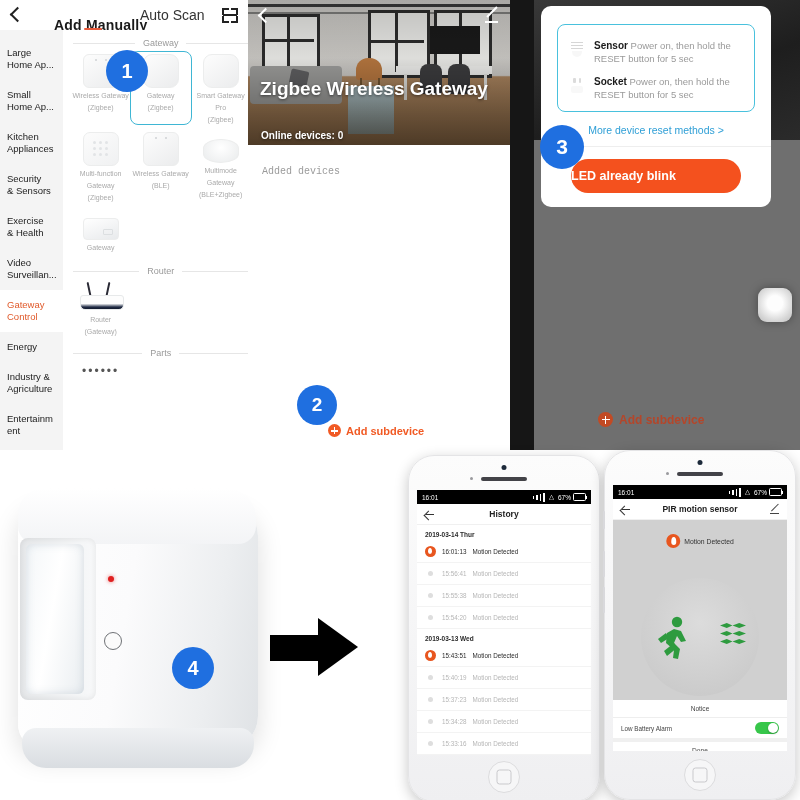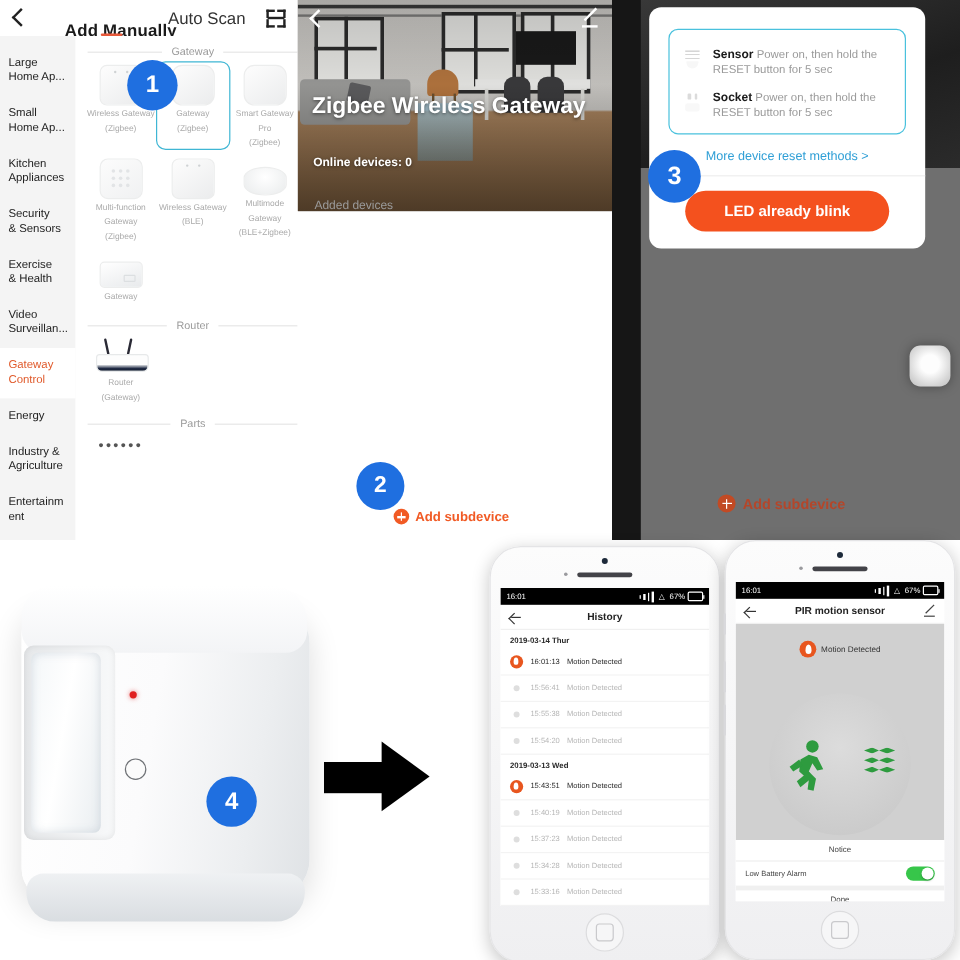--- a/index.html
+++ b/index.html
@@ -57,21 +57,21 @@
 
   
   .badge{position:absolute;border-radius:50%;background:#1f6fe0;color:#fff;display:flex;align-items:center;justify-content:center;font-weight:bold;}
   #badge1{left:106px;top:50px;width:42px;height:42px;font-size:20px;}
   #badge2{left:297px;top:385px;width:40px;height:40px;font-size:19px;}
   #badge3{left:540px;top:125px;width:44px;height:44px;font-size:21px;}
   #badge4{left:172px;top:647px;width:42px;height:42px;font-size:20px;}
 
   
   #panel2{position:absolute;left:248px;top:0;width:262px;height:450px;background:#fff;overflow:hidden;}
-  .hero{position:relative;width:262px;height:176px;overflow:hidden;background:#6e6a63;}
+  .hero{position:relative;width:262px;height:145px;overflow:hidden;background:#6e6a63;}
   .hero .room{position:absolute;inset:0;background:
       linear-gradient(180deg,#cfcdc9 0%,#c8c6c2 52%,#a7825d 53%,#8d6a46 100%);}
   .hero .win{position:absolute;background:#e9e9e6;border:3px solid #2c2c2c;}
   .hero .w1{left:14px;top:14px;width:52px;height:52px;}
   .hero .w2{left:120px;top:10px;width:56px;height:62px;}
   .hero .w3{left:186px;top:10px;width:52px;height:62px;}
   .hero .mull{position:absolute;background:#2c2c2c;}
   .hero .tv{position:absolute;left:182px;top:26px;width:50px;height:28px;background:#1a1a1a;}
   .hero .pipe{position:absolute;left:0;top:4px;width:262px;height:3px;background:#3a3a3a;}
   .hero .pipe2{position:absolute;left:0;top:12px;width:262px;height:2px;background:#4a4a4a;opacity:.6;}
@@ -84,21 +84,21 @@
   .hero .dchair{position:absolute;width:22px;height:30px;background:#3b3b3d;border-radius:8px 8px 2px 2px;top:64px;}
   .hero .glass{position:absolute;left:100px;top:86px;width:46px;height:48px;background:linear-gradient(180deg,rgba(170,210,230,.75),rgba(120,180,210,.45));}
   .hero .shade{position:absolute;inset:0;background:linear-gradient(180deg,rgba(0,0,0,.18) 0%,rgba(0,0,0,.05) 40%,rgba(0,0,0,.45) 100%);}
   .hero-back{position:absolute;left:8px;top:6px;width:16px;height:18px;z-index:4;}
   .hero-back:before{content:"";position:absolute;left:4px;top:4px;width:9px;height:9px;border-left:2px solid #fff;border-bottom:2px solid #fff;transform:rotate(45deg);}
   .hero-edit{position:absolute;right:10px;top:8px;width:16px;height:16px;z-index:4;}
   .hero-edit:before{content:"";position:absolute;left:1px;top:3px;width:14px;height:2px;background:#fff;transform:rotate(-45deg);}
   .hero-edit:after{content:"";position:absolute;left:1px;bottom:1px;width:13px;height:2px;background:#fff;}
   .hero-title{position:absolute;left:12px;top:78px;z-index:3;color:#fff;font-size:19px;font-weight:bold;text-shadow:0 1px 3px rgba(0,0,0,.55);}
   .hero-sub{position:absolute;left:13px;top:130px;z-index:3;color:#fff;font-size:10px;font-weight:bold;text-shadow:0 1px 3px rgba(0,0,0,.55);}
-  .added{position:absolute;left:14px;top:166px;font-size:10px;color:#9b9b9b;}
+  .added{position:absolute;left:14px;top:166px;font-size:10px;color:#9b9b9b;font-family:Liberation Mono, monospace;}
   .empty{position:absolute;left:0;top:268px;width:262px;text-align:center;}
   .empty .box{width:46px;height:30px;margin:0 auto 8px;position:relative;}
   .empty .box .b{position:absolute;left:0;bottom:0;width:44px;height:20px;border:1.5px solid #dcdcdc;border-radius:2px;}
   .empty .box .b:after{content:"";position:absolute;left:13px;top:-1px;width:18px;height:5px;border:1.5px solid #dcdcdc;border-top:none;border-radius:0 0 4px 4px;background:#fff;}
   .empty .box i{position:absolute;width:1.5px;height:7px;background:#dcdcdc;top:0;}
   .empty .box .r1{left:11px;transform:rotate(-28deg);} .empty .box .r2{left:22px;}
   .empty .box .r3{left:33px;transform:rotate(28deg);}
   .empty p{margin:0;font-size:9.5px;color:#bdbdbd;line-height:14px;}
   .addsub{position:absolute;left:80px;top:424px;display:flex;align-items:center;gap:5px;}
   .plus{width:13px;height:13px;border-radius:50%;background:#f15a24;position:relative;flex:none;}
@@ -124,21 +124,21 @@
   .rico.socket:before{content:"";position:absolute;left:4px;top:2px;width:10px;height:9px;}
   .rico.socket:after{content:"";position:absolute;left:3px;top:11px;width:12px;height:7px;border-radius:2px;background:#ececec;}
   .rico.socket i{position:absolute;top:3px;width:2.5px;height:5px;background:#9a9a9a;border-radius:1px;}
   .rico.socket i.l{left:5px;} .rico.socket i.r{right:5px;}
   .rico.bulb:before{content:"";position:absolute;left:3px;top:5px;width:12px;height:8px;clip-path:polygon(0 0,100% 0,62% 100%,38% 100%);background:#b9b9b9;}
   .rico.bulb:after{content:"";position:absolute;left:7.5px;top:13px;width:3px;height:5px;background:#b9b9b9;}
   .rtxt{font-size:9.5px;line-height:13px;color:#9a9a9a;}
   .rtxt b{color:#1b1b1b;font-size:10px;}
   .morelink{text-align:center;margin:12px 0 10px;font-size:10.5px;color:#2f9fd6;}
   .sheet-sep{height:1px;background:#eee;margin:0 -16px 12px;}
-  .ledbtn{display:block;width:170px;margin:0 auto;background:#f4511e;color:#fff;border:none;border-radius:20px;padding:10px 0;font-size:12.5px;font-weight:bold;text-align:center;}
+  .ledbtn{display:block;width:170px;margin:0 auto;background:#f4511e;color:#fff;border:none;border-radius:20px;padding:10px 0;font-size:12.5px;font-weight:bold;}
   .p3-knob{position:absolute;right:8px;top:288px;width:34px;height:34px;border-radius:9px;background:radial-gradient(circle at 50% 45%,#fdfdfd 30%,#d7d7d7 70%,#bdbdbd 100%);box-shadow:0 0 10px rgba(0,0,0,.35);}
   .p3-addsub{position:absolute;left:88px;top:412px;display:flex;align-items:center;gap:6px;}
   .p3-addsub .plus{width:15px;height:15px;background:#c24a24;}
   .p3-addsub .plus:before{left:3.5px;top:6.7px;width:8px;}
   .p3-addsub .plus:after{top:3.5px;left:6.7px;height:8px;}
   .p3-addsub span{font-size:12px;color:#b4462a;font-weight:bold;}
 
   
   #product{position:absolute;left:8px;top:468px;width:290px;height:320px;}
   .pir{position:absolute;left:10px;top:12px;width:250px;height:288px;}

